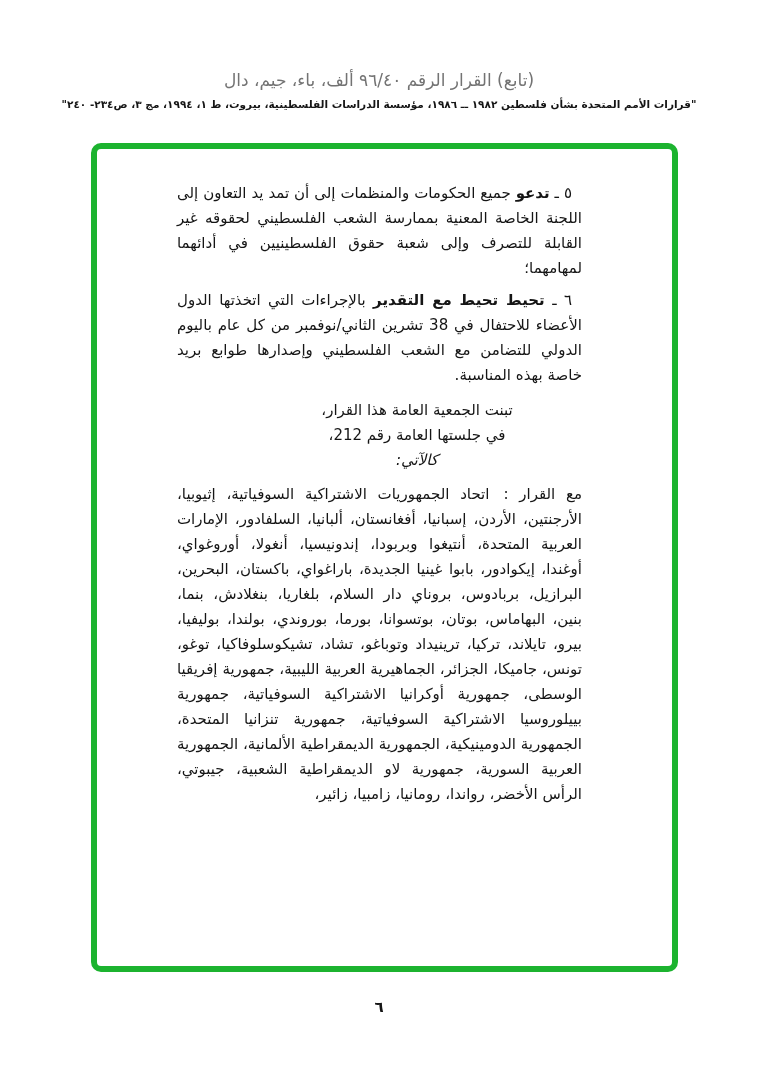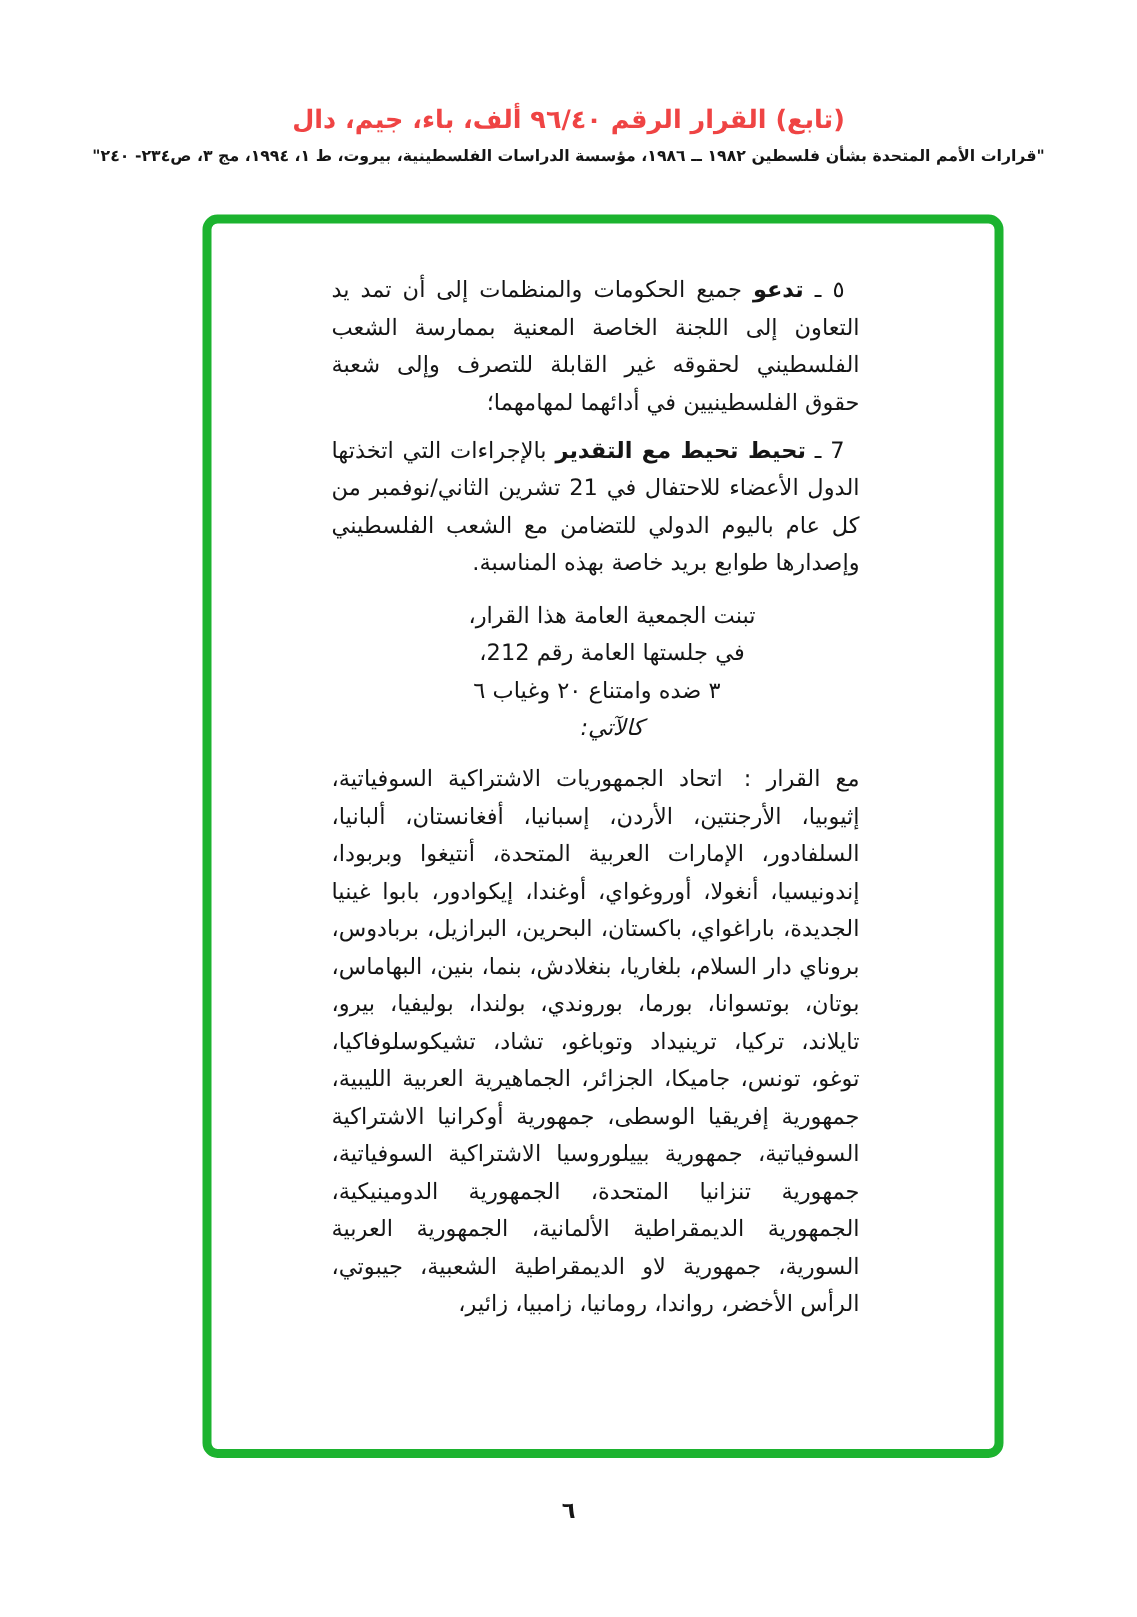--- a/index.html
+++ b/index.html
@@ -4,31 +4,30 @@
 <style>
   html,body{margin:0;padding:0;}
   body{
     width:758px;height:1078px;position:relative;background:#ffffff;
     font-family:"DejaVu Sans",sans-serif;color:#151515;overflow:hidden;
   }
   .page-header{
     position:absolute;top:68px;left:0;right:0;text-align:center;direction:rtl;
   }
   .doc-title{
-    margin:0;font-size:17px;font-weight:bold;color:#ef4444;line-height:1.5;
+    margin:0;font-size:17px;font-weight:normal;color:#737373;line-height:1.5;
   }
   .doc-source{
     margin:4px 0 0 0;font-size:10.5px;font-weight:bold;color:#151515;
     white-space:nowrap;letter-spacing:0;
   }
   .green-box{
-    position:absolute;top:143px;left:91px;width:534px;height:829px;
+    position:absolute;top:143px;left:91px;width:587px;height:829px;
     box-sizing:border-box;border:6px solid #1cb32f;border-radius:10px;
     background:#ffffff;
-    margin-left:44px;
   }
   .content{
     direction:rtl;box-sizing:border-box;height:100%;overflow:hidden;
     padding:32px 90px 10px 80px;
     font-size:15px;line-height:25px;text-align:justify;
   }
   .para{margin:0 0 7px 0;text-indent:10px;}
   .bold{font-weight:bold;}
   .adoption{
     width:330px;margin:10px 0 9px auto;direction:rtl;line-height:25px;
@@ -51,28 +50,27 @@
   <div class="doc-source">"قرارات الأمم المتحدة بشأن فلسطين ١٩٨٢ ــ ١٩٨٦، مؤسسة الدراسات الفلسطينية، بيروت، ط ١، ١٩٩٤، مج ٣، ص٢٣٤- ٢٤٠"</div>
 </div>
 
 <div class="green-box">
   <div class="content">
 
     <p class="para"><span>٥ ـ</span>
       <span class="bold">تدعو</span>
       <span>جميع الحكومات والمنظمات إلى أن تمد يد التعاون إلى اللجنة الخاصة المعنية بممارسة الشعب الفلسطيني لحقوقه غير القابلة للتصرف وإلى شعبة حقوق الفلسطينيين في أدائهما لمهامهما؛</span></p>
 
-    <p class="para"><span>7 ـ</span>
+    <p class="para"><span>٦ ـ</span>
       <span class="bold">تحيط تحيط مع التقدير</span>
-      <span>بالإجراءات التي اتخذتها الدول الأعضاء للاحتفال في 21 تشرين الثاني/نوفمبر من كل عام باليوم الدولي للتضامن مع الشعب الفلسطيني وإصدارها طوابع بريد خاصة بهذه المناسبة.</span></p>
+      <span>بالإجراءات التي اتخذتها الدول الأعضاء للاحتفال في 38 تشرين الثاني/نوفمبر من كل عام باليوم الدولي للتضامن مع الشعب الفلسطيني وإصدارها طوابع بريد خاصة بهذه المناسبة.</span></p>
 
     <div class="adoption">
       <div class="ad-line">تبنت الجمعية العامة هذا القرار،</div>
       <div class="ad-line">في جلستها العامة رقم 212،</div>
-      <div class="ad-line indent1">٣ ضده وامتناع ٢٠ وغياب ٦</div>
       <div class="ad-line center">كالآتي:</div>
     </div>
 
     <p class="votes"><span class="vote-label">مع القرار :</span><span>اتحاد الجمهوريات الاشتراكية السوفياتية، إثيوبيا، الأرجنتين، الأردن، إسبانيا، أفغانستان، ألبانيا، السلفادور، الإمارات العربية المتحدة، أنتيغوا وبربودا، إندونيسيا، أنغولا، أوروغواي، أوغندا، إيكوادور، بابوا غينيا الجديدة، باراغواي، باكستان، البحرين، البرازيل، بربادوس، بروناي دار السلام، بلغاريا، بنغلادش، بنما، بنين، البهاماس، بوتان، بوتسوانا، بورما، بوروندي، بولندا، بوليفيا، بيرو، تايلاند، تركيا، ترينيداد وتوباغو، تشاد، تشيكوسلوفاكيا، توغو، تونس، جاميكا، الجزائر، الجماهيرية العربية الليبية، جمهورية إفريقيا الوسطى، جمهورية أوكرانيا الاشتراكية السوفياتية، جمهورية بييلوروسيا الاشتراكية السوفياتية، جمهورية تنزانيا المتحدة، الجمهورية الدومينيكية، الجمهورية الديمقراطية الألمانية، الجمهورية العربية السورية، جمهورية لاو الديمقراطية الشعبية، جيبوتي، الرأس الأخضر، رواندا، رومانيا، زامبيا، زائير،</span></p>
 
   </div>
 </div>
 
 <div class="page-number">٦</div>
 

